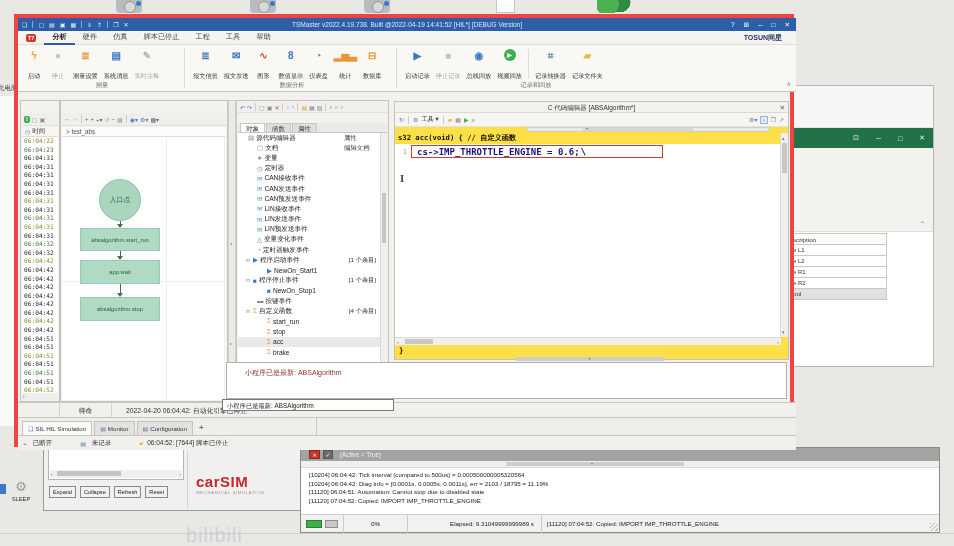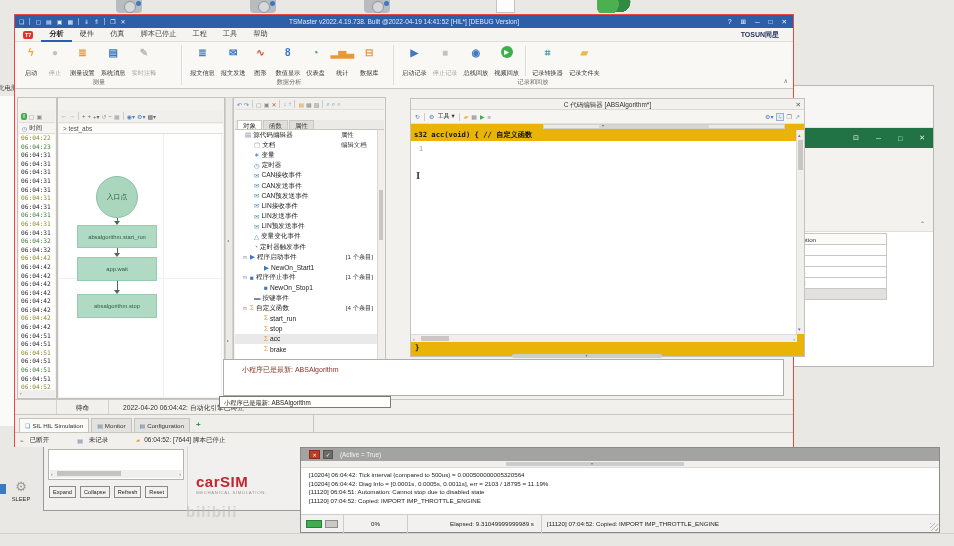--- a/index.html
+++ b/index.html
@@ -13,21 +13,21 @@
   .cam::before{content:"";position:absolute;right:1px;top:1px;width:5px;height:5px;border-radius:50%;background:#3b79c4}
   .page-ico{position:absolute;left:496px;top:0;width:19px;height:13px;background:#fdfdfd;border:1px solid #c4c4c4;border-top:none}
   .tree-ico{position:absolute;left:597px;top:0;width:34px;height:13px;
     background:radial-gradient(circle at 30% 30%,#4caf50 0 45%,transparent 46%),radial-gradient(circle at 68% 15%,#2e8b3f 0 40%,transparent 41%)}
   .thispc{position:absolute;left:-2px;top:84px;font-size:6.5px;color:#3c3c3c}
   .whitestrip{position:absolute;left:0;top:96px;width:14px;height:330px;background:#fafaf8}
   .sleep{position:absolute;left:6px;top:477px;width:30px;text-align:center;z-index:1}
   .gear{font-size:13px;color:#9a9a98;line-height:14px}
   .dlabel{font-size:5.8px;color:#333;margin-top:1px;text-align:center;white-space:nowrap}
   .bluebit{position:absolute;left:0;top:484px;width:6px;height:10px;background:#3b79c4;z-index:1}
-  .wm{position:absolute;left:186px;top:503px;font-size:15px;font-weight:bold;color:rgba(190,190,190,.55);letter-spacing:1px;z-index:4}
+  .wm{position:absolute;left:186px;top:524px;font-size:20px;font-weight:normal;color:rgba(190,190,190,.55);letter-spacing:1px;z-index:4}
   .taskstrip{position:absolute;left:0;top:533px;width:954px;height:13px;background:#e8e7e4;border-top:1px solid #d2d1ce;z-index:0}
   .dicon{position:absolute;width:44px;text-align:center;z-index:1}
   .carsim-circ{width:26px;height:26px;margin:0 auto;border-radius:50%;background:#fdfdfd;border:2px solid #4a4a48;position:relative}
   .car{position:absolute;left:5px;top:9px;width:12px;height:6px;background:#3fae4f;border-radius:2px}
   .carsim-circ::after{content:"↻";position:absolute;right:-5px;top:-4px;font-size:7px;color:#3b79c4}
   .folder{width:22px;height:15px;margin:0 auto;background:#f2c75e;border:1px solid #d9a93c;border-radius:1px;position:relative}
   .folder::before{content:"";position:absolute;left:0;top:-4px;width:9px;height:3px;background:#f2c75e;border:1px solid #d9a93c;border-bottom:none}
   .folder::after{content:"⇄";position:absolute;right:-4px;top:-5px;font-size:6px;color:#3b79c4}
 
   
@@ -71,21 +71,21 @@
   .lwstatus{position:absolute;left:0;bottom:0;right:0;height:18px;background:#f2f1ef;border-top:1px solid #ccc}
   .lwgreen{position:absolute;left:5px;top:5px;width:16px;height:8px;background:#3fae4f;border:1px solid #2d7d3a}
   .lwgray{position:absolute;left:24px;top:5px;width:13px;height:8px;background:#c9c8c6;border:1px solid #8f8d8b}
   .lwcell{position:absolute;top:0;height:18px;line-height:18px;font-size:6.2px;color:#222;border-left:1px solid #ccc;white-space:nowrap;overflow:hidden}
   .lwprog{left:42px;width:64px;text-align:center}
   .lwelapsed{left:106px;width:134px;padding-left:42px}
   .lwmsg{left:240px;right:0;padding-left:5px}
   .lwgrip{position:absolute;right:1px;bottom:1px;width:8px;height:8px;background:repeating-linear-gradient(135deg,#bbb 0 1px,transparent 1px 3px)}
 
   
-  #tsw{position:absolute;left:14px;top:14px;width:780px;height:433px;background:#f2f1ee;border:1px solid #ef4444;z-index:5}
+  #tsw{position:absolute;left:14px;top:14px;width:780px;height:433px;background:#f2f1ee;border:4px solid #ef4444;z-index:5}
   .tbar{position:absolute;left:0;top:0;width:778px;height:13px;background:#2c5fa8}
   .qa{position:absolute;left:4px;top:0;height:13px;display:flex;gap:5px;align-items:center}
   .qi{font-size:6px;color:#e8eefc}
   .qi.sep{width:1px;height:7px;background:rgba(255,255,255,.45)}
   .ttitle{position:absolute;left:170px;right:170px;top:0;height:13px;line-height:13px;text-align:center;font-size:6.5px;color:#dfe8f8;white-space:nowrap;overflow:hidden}
   .wc{position:absolute;right:6px;top:0;height:13px;display:flex;gap:9px;align-items:center}
   .wcb{font-size:6.5px;color:#fff}
   .menurow{position:absolute;left:0;top:13px;width:778px;height:14px;background:#f5f4f1;border-bottom:1px solid #e0ded9;display:flex;align-items:center}
   .logo{margin-left:8px;background:#d8372a;color:#fff;font-size:5.5px;font-weight:bold;padding:1px 2px;border-radius:2px;line-height:6px}
   .mtabs{display:flex;margin-left:8px}
@@ -150,21 +150,21 @@
   .trow.sel{background:#e9e9e9}
   .texp{width:5px;font-size:4.5px;color:#888;flex:none}
   .tico{font-size:6.5px;flex:none;line-height:10px}
   .tlab{font-size:6.6px;color:#222}
   .trt{position:absolute;left:106px;font-size:6.4px;color:#333}
   .tcnt{position:absolute;right:4px;font-size:6.2px;color:#333}
   .trscroll{position:absolute;top:32px;right:1px;width:7px;bottom:1px;background:#f0efec;border-left:1px solid #dcdad6}
   .trthumb{position:absolute;top:60px;left:1px;right:1px;height:50px;background:#c9c7c3}
 
   
-  .epanel{left:395px;top:83px;width:395px;height:259px;background:#eab308}
+  .epanel{left:376px;top:83px;width:395px;height:259px;background:#fde047}
   .ehead{position:absolute;top:0;left:0;right:0;height:11px;background:#f2f1ed;border-bottom:1px solid #dbd9d4;font-size:6.5px;color:#333;text-align:center;line-height:11px}
   .eclose{position:absolute;right:3px;top:0;font-size:6.5px;color:#555}
   .etool{position:absolute;top:11px;left:0;right:0;height:14px;background:#f6f5f2;border-bottom:1px solid #e3e1dc;display:flex;align-items:center;padding:0 4px;gap:3px}
   .etr{margin-left:auto;display:flex;gap:3px;align-items:center}
   .eminiscroll{position:absolute;top:25px;left:132px;width:242px;height:5px;background:#eceae7;border:1px solid #d2d0cb}
   .emthumb{position:absolute;left:55px;top:0;width:110px;height:3px;background:#d8d6d2}
   .emmark{position:absolute;left:58px;top:-2px;font-size:4px;color:#777}
   .efunc{position:absolute;top:31px;left:3px;height:10px;font-family:"DejaVu Sans Mono",monospace;font-weight:bold;font-size:7.2px;color:#111;white-space:nowrap}
   .earea{position:absolute;top:42px;left:0;width:386px;height:193px;background:#fff}
   .eln{position:absolute;left:8px;top:4px;font-size:6.5px;color:#999;font-family:"DejaVu Sans Mono",monospace}
@@ -794,20 +794,24 @@
             <span class="ti" style="color: rgb(63, 143, 160);">↗</span>
           </div>
       </div>
       <div class="eminiscroll">
         <div class="emthumb"></div>
         <span class="emmark">▾</span>
       </div>
       <div class="efunc">s32 acc(void) { // 自定义函数</div>
       <div class="earea">
         <span class="eln">1</span>
+        <span class="ebox">
+          <span class="ecode">cs-&gt;IMP_THROTTLE_ENGINE = 0.6;</span>
+          <span class="ecur">\</span>
+        </span>
         <span class="eibeam">I</span>
       </div>
       <div class="ehscroll">
         <span class="sarr">‹</span>
         <div class="ehthumb"></div>
         <span class="sarr r">›</span>
       </div>
       <div class="efoot">}</div>
       <div class="evscroll">
         <span class="sarr">▴</span>

